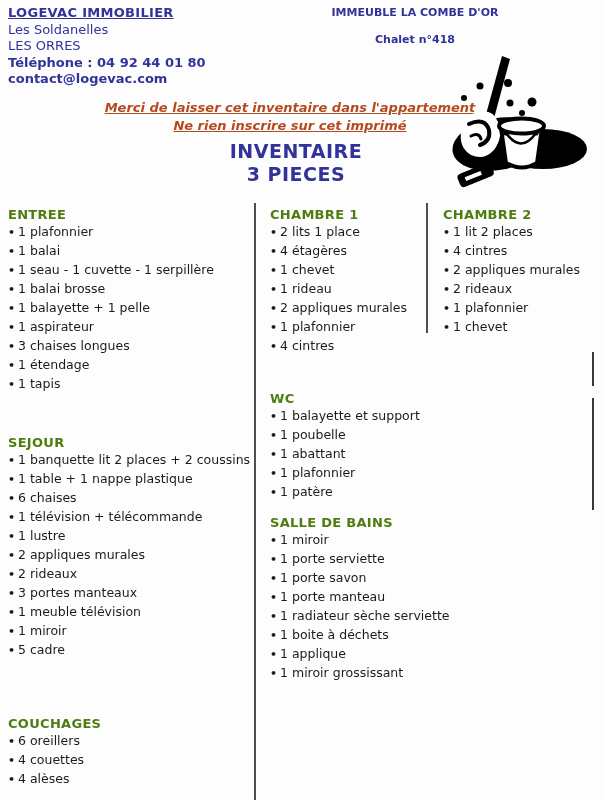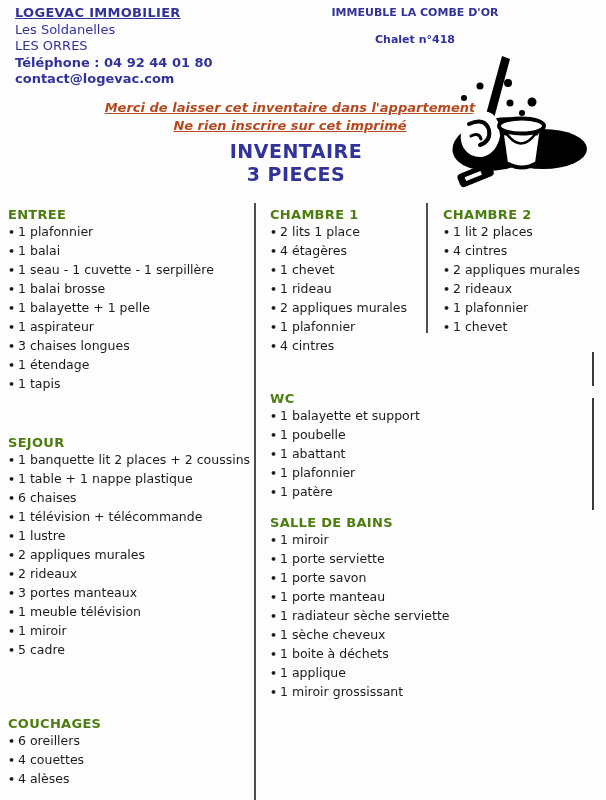--- a/index.html
+++ b/index.html
@@ -7,21 +7,21 @@
     width:606px; height:800px;
     background:#fdfdfd;
     font-family:"DejaVu Sans", sans-serif;
     position:relative;
     overflow:hidden;
     color:#1b1b1b;
   }
 
   
   .company-block {
-    position:absolute; top:5px; left:15px;
+    position:absolute; top:5px; left:8px;
     font-size:13px; line-height:16.5px;
     color:#32329b;
   }
   .company-name { font-weight:bold; text-decoration:underline; letter-spacing:0.3px; }
   .company-bold { font-weight:bold; }
 
   .building-block {
     position:absolute; top:6px; left:310px; width:210px;
     text-align:center; color:#32329b; font-weight:bold; font-size:11px;
   }
@@ -190,21 +190,20 @@
       <div class="item"><span class="bullet">•</span><span class="item-text">1 plafonnier</span></div>
       <div class="item"><span class="bullet">•</span><span class="item-text">1 patère</span></div>
     </div>
     <div class="section" data-sec="salle-de-bains">
       <div class="section-title">SALLE DE BAINS</div>
       <div class="item"><span class="bullet">•</span><span class="item-text">1 miroir</span></div>
       <div class="item"><span class="bullet">•</span><span class="item-text">1 porte serviette</span></div>
       <div class="item"><span class="bullet">•</span><span class="item-text">1 porte savon</span></div>
       <div class="item"><span class="bullet">•</span><span class="item-text">1 porte manteau</span></div>
       <div class="item"><span class="bullet">•</span><span class="item-text">1 radiateur sèche serviette</span></div>
-      <div class="item"><span class="bullet">•</span><span class="item-text">1 sèche cheveux</span></div>
       <div class="item"><span class="bullet">•</span><span class="item-text">1 boite à déchets</span></div>
       <div class="item"><span class="bullet">•</span><span class="item-text">1 applique</span></div>
       <div class="item"><span class="bullet">•</span><span class="item-text">1 miroir grossissant</span></div>
     </div>
   </div>
 <div class="col col-3">
     <div class="section" data-sec="chambre-2">
       <div class="section-title">CHAMBRE 2</div>
       <div class="item"><span class="bullet">•</span><span class="item-text">1 lit 2 places</span></div>
       <div class="item"><span class="bullet">•</span><span class="item-text">4 cintres</span></div>

